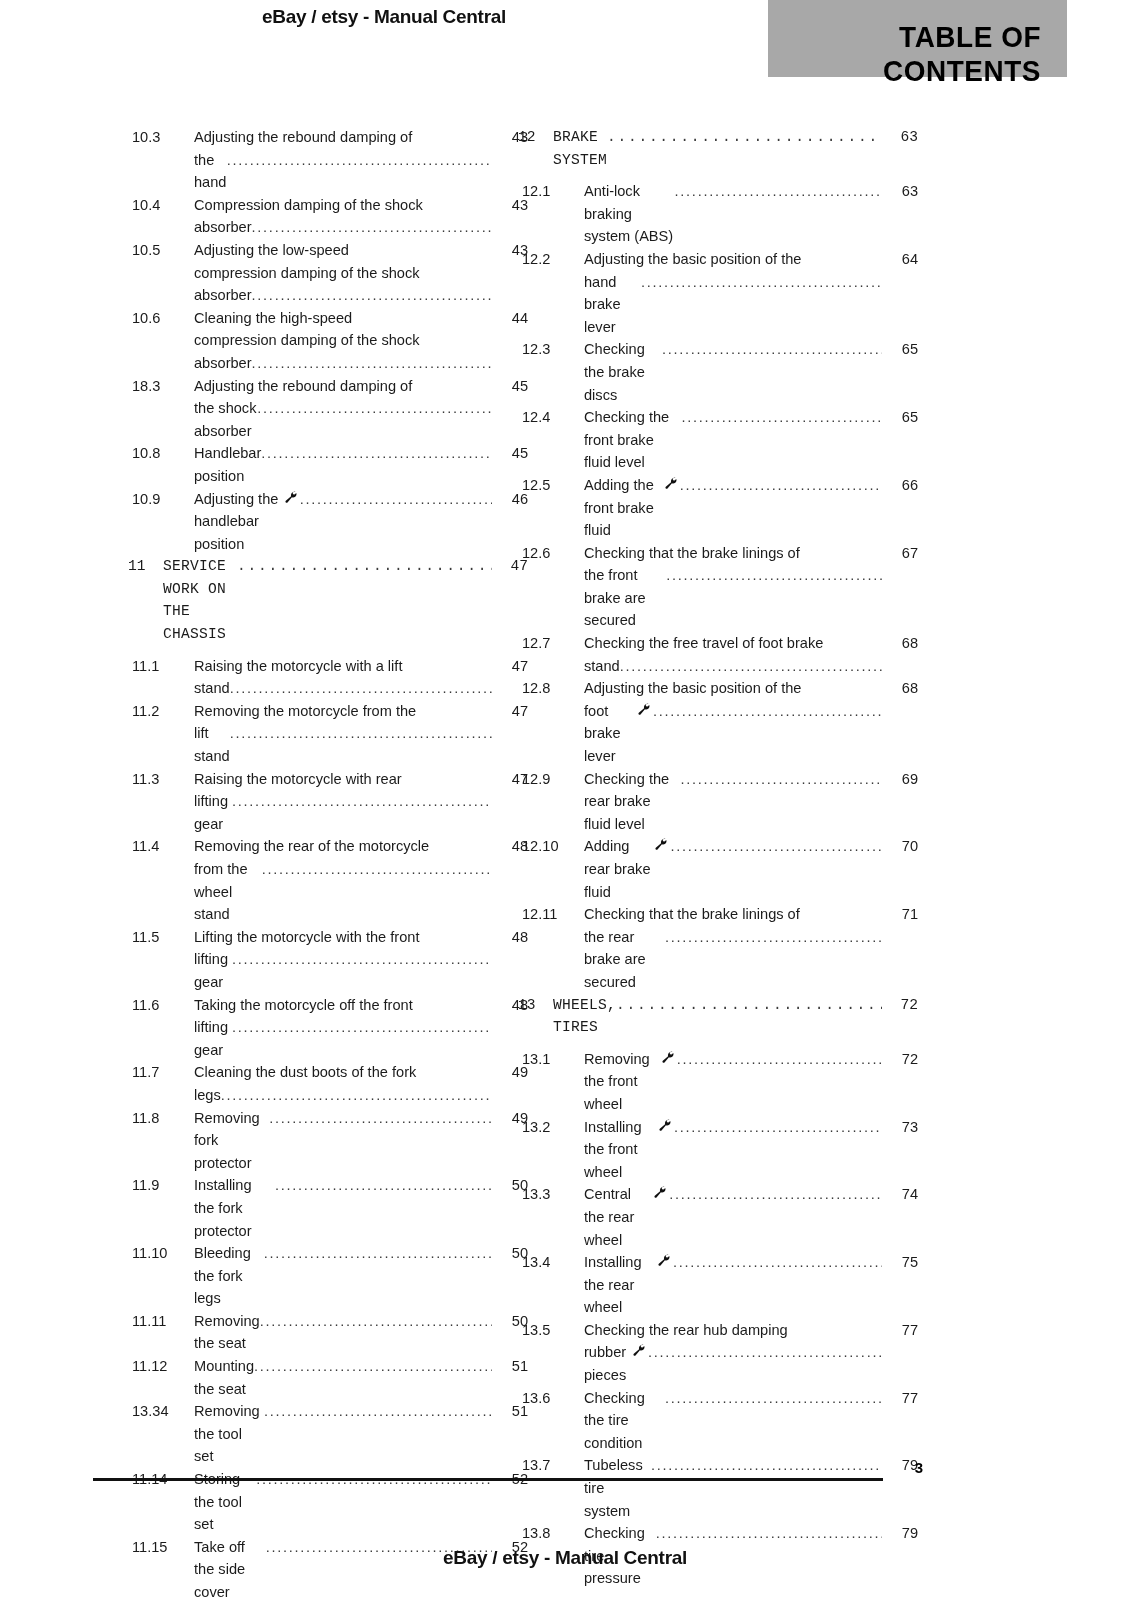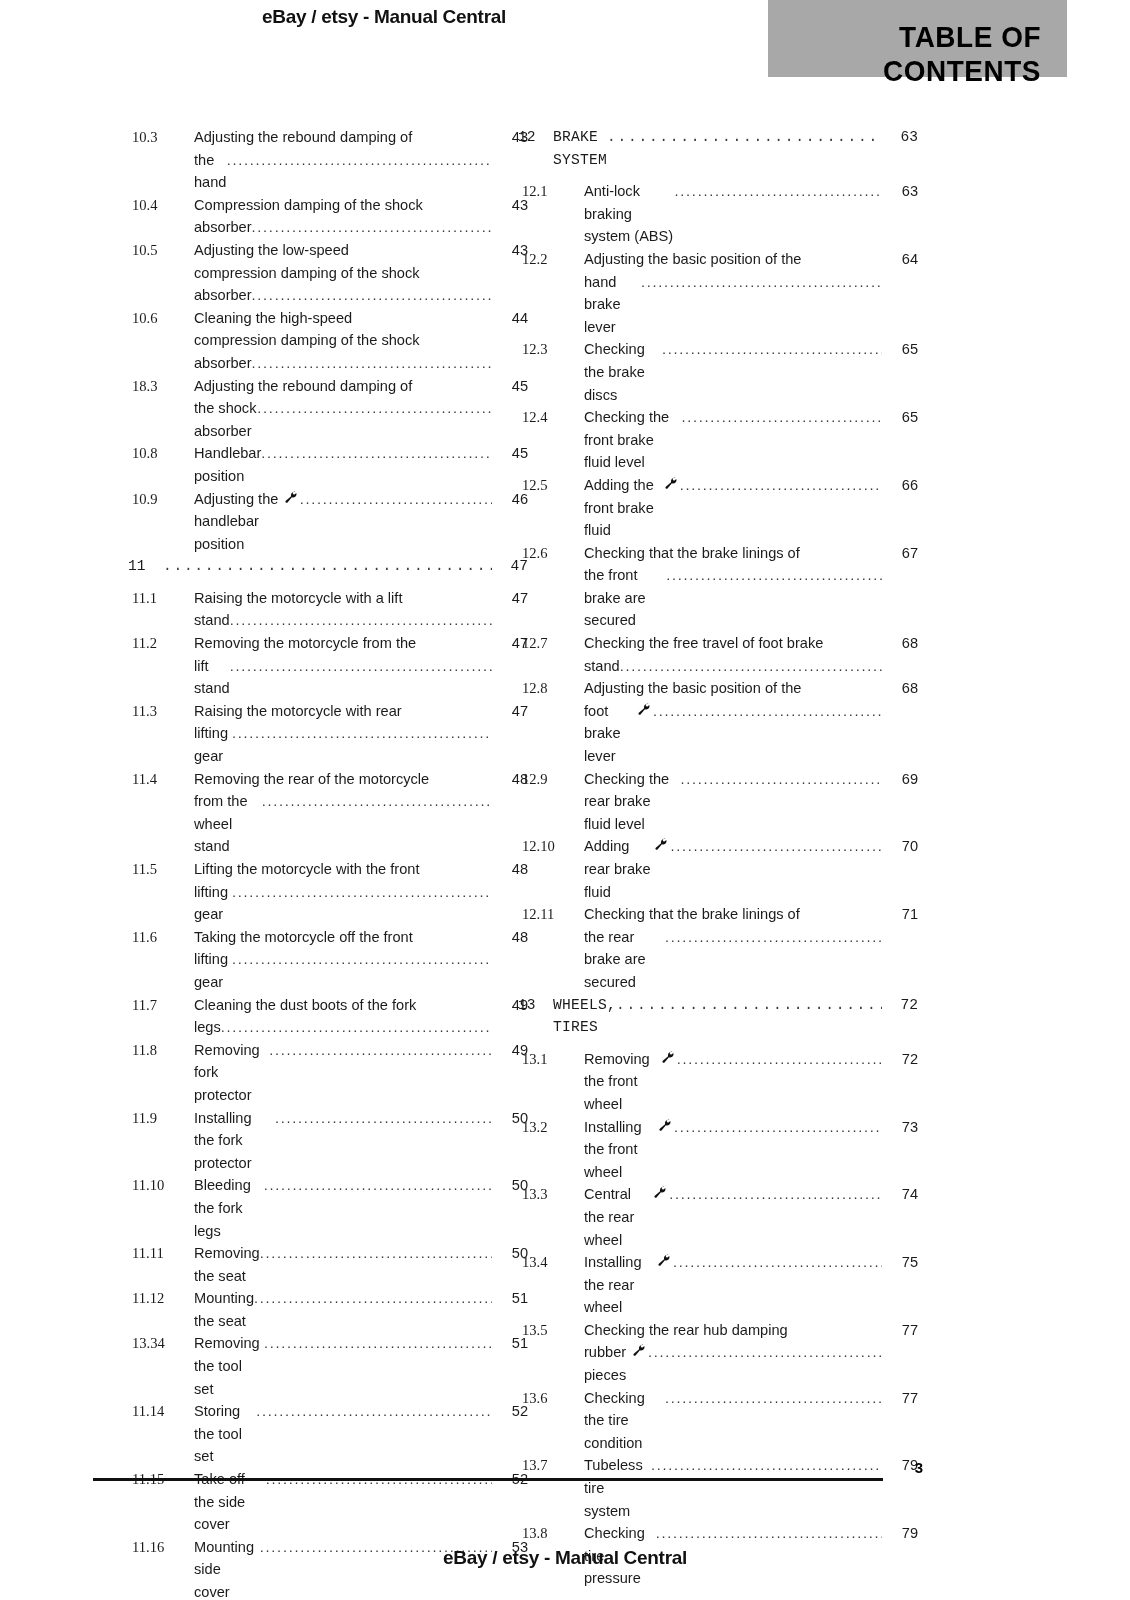--- a/index.html
+++ b/index.html
@@ -76,21 +76,21 @@
   }
   .toc-entry.chapter {
     margin-bottom: 9px;
     font-family: Liberation Mono, monospace;
   }
   .toc-num {
     flex: 0 0 auto;
     text-align: left;
     white-space: nowrap;
   }
-  .toc-entry.section .toc-num { width: 62px; padding-left: 4px; font-family: Liberation Serif, serif; }
+  .toc-entry.section .toc-num { width: 62px; padding-left: 4px; }
   .toc-entry.chapter .toc-num { width: 35px; padding-left: 0; }
 
   .toc-mid {
     flex: 1 1 auto;
     min-width: 0;
     position: relative;
   }
   .toc-title {
     display: inline;
   }
@@ -250,20 +250,21 @@
             </span>
             <span class="leader"> ................................................................................</span>
           </span>
         </span>
         <span class="toc-page">46</span>
       </div>
       <div class="toc-entry chapter">
         <span class="toc-num">11</span>
         <span class="toc-mid">
           <span class="line last">
+            <span class="toc-title">SERVICE WORK ON THE CHASSIS</span>
             <span class="leader"> ................................................................................</span>
           </span>
         </span>
         <span class="toc-page">47</span>
       </div>
       <div class="toc-entry section">
         <span class="toc-num">11.1</span>
         <span class="toc-mid">
           <span class="line"><span class="toc-title">Raising the motorcycle with a lift</span></span>
           <span class="line last">

